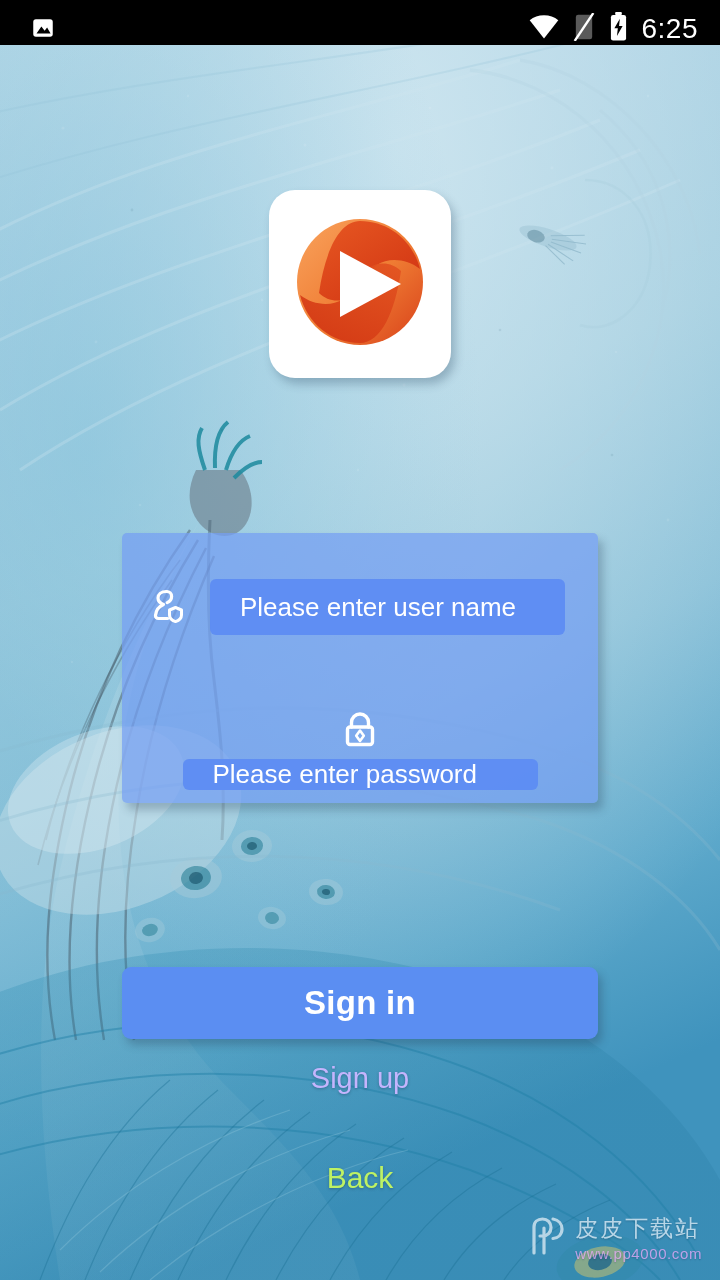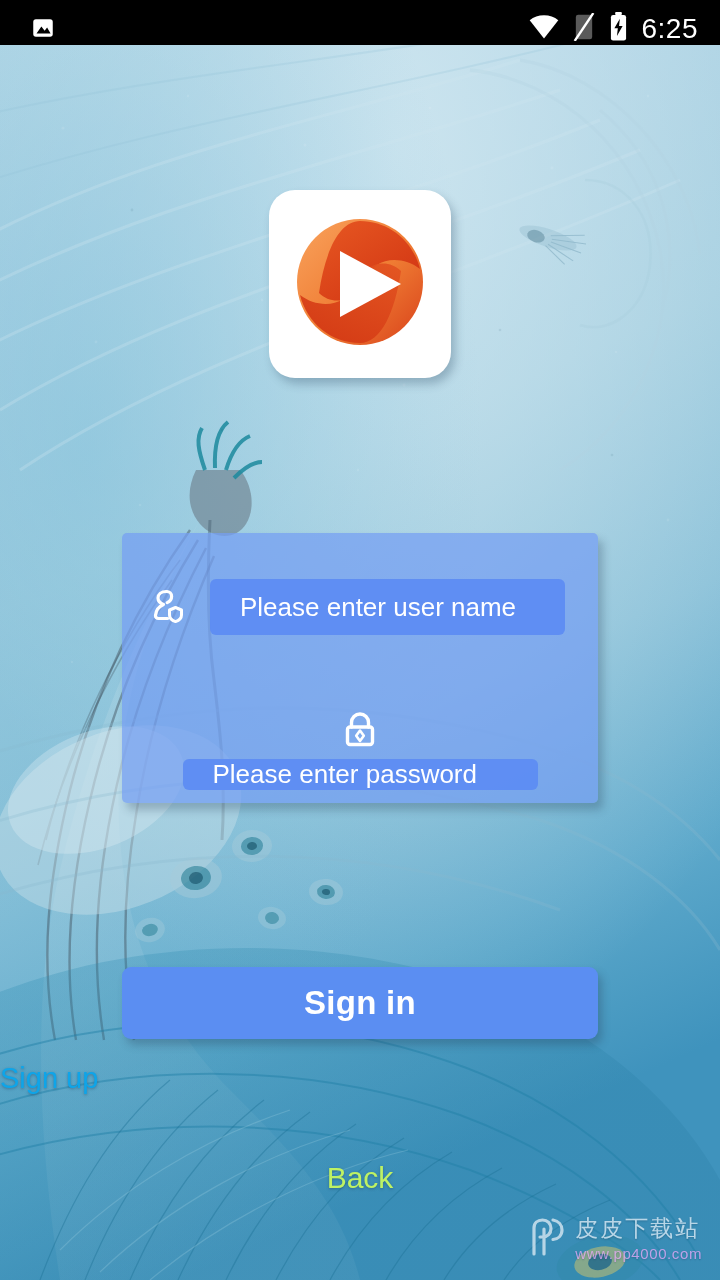--- a/index.html
+++ b/index.html
@@ -94,36 +94,37 @@
     color:#ffffff;
     font-family:"Liberation Sans", sans-serif;
     font-size:33px; font-weight:bold;
     letter-spacing:0.3px;
     cursor:pointer;
     z-index:20;
     margin-top:8px;
   }
   #signup-link {
     position:absolute; left:0; top:1062px; width:720px;
-    color:#0ea5e9; font-size:29px; font-weight:400;
+    text-align:center;
+    color:#c4b5fd; font-size:29px; font-weight:400;
     text-shadow:0 1px 3px rgba(30,60,90,0.45);
     cursor:pointer; z-index:20;
   }
   #back-link {
     position:absolute; left:0; top:1161px; width:720px;
     text-align:center;
     color:#bef264; font-size:30px; font-weight:400;
     text-shadow:0 1px 3px rgba(30,60,90,0.45);
     cursor:pointer; z-index:20;
   }
 
   
   #watermark {
     position:absolute; right:18px; bottom:18px;
-    display:flex; align-items:flex-end; gap:9px;
+    display:flex; align-items:center; gap:9px;
     opacity:0.72; z-index:25;
   }
   #wm-text { display:flex; flex-direction:column; gap:1px; }
   #wm-cn {
     color:#eaf3fb; font-size:23px; letter-spacing:2px;
     font-family:"DejaVu Sans", sans-serif;
     text-shadow:0 1px 2px rgba(20,50,75,0.4);
   }
   #wm-url {
     color:#f0abfc; font-size:15px; letter-spacing:0.6px;

